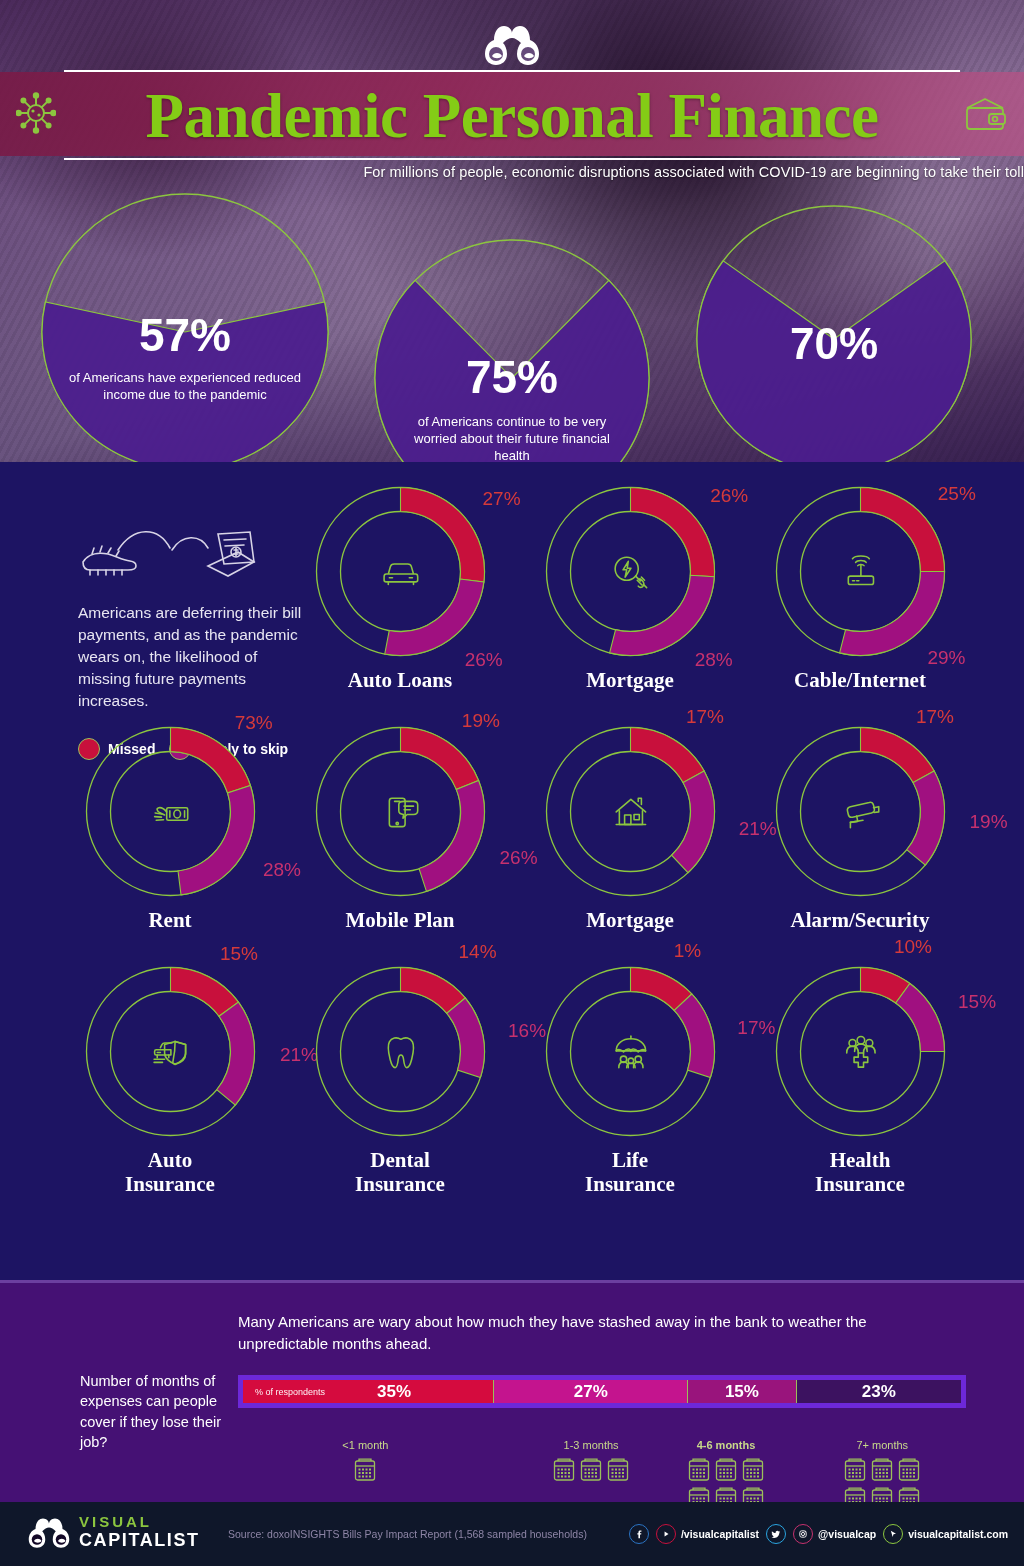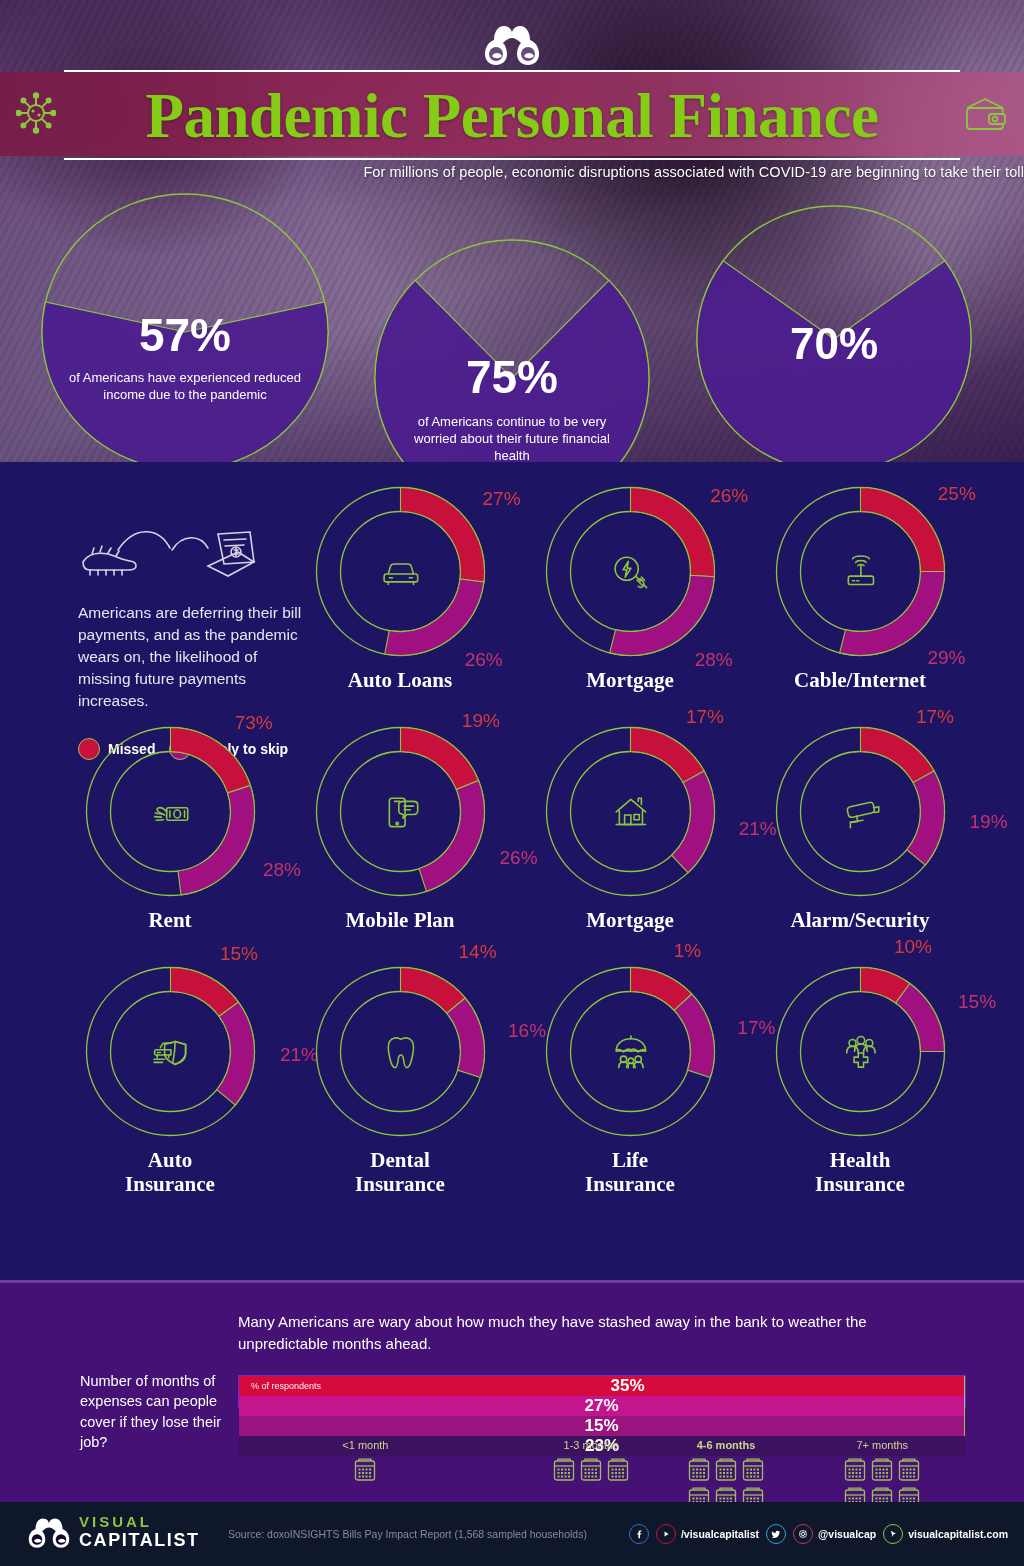--- a/index.html
+++ b/index.html
@@ -137,21 +137,21 @@
   .bottom-lead {
     position:absolute; left:238px; top:28px; width:700px;
     color:#ffffff; font-size:15px; line-height:1.45;
   }
   .bottom-q {
     position:absolute; left:80px; top:88px; width:150px;
     color:#ffffff; font-size:14.5px; line-height:1.4;
   }
   .stack-bar {
     position:absolute; left:238px; top:92px; width:728px; height:33px;
-    display:flex; border:1px solid #6d28d9;flex-direction:column;
+    display:flex; border:5px solid #6d28d9;
   }
   .seg {
     height:100%; display:flex; align-items:center; justify-content:center;
     color:#ffffff; font-size:17px; font-weight:700;
     border-right:1px solid #9BBF5A; position:relative;
   }
   .seg:last-child { border-right:none; }
   .seg-note {
     position:absolute; left:12px; top:50%; transform:translateY(-50%);
     font-size:9px; font-weight:400; color:#ffffff; opacity:.95;

